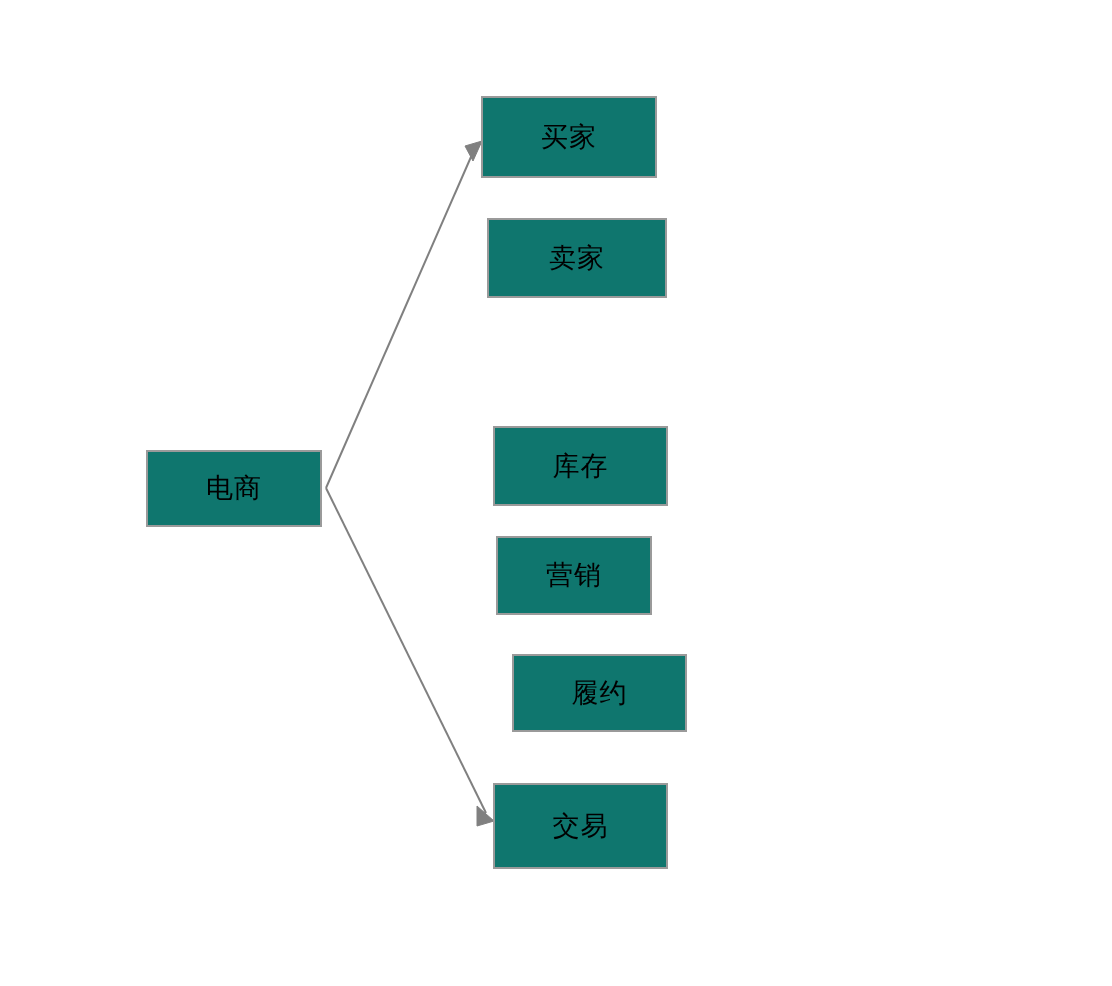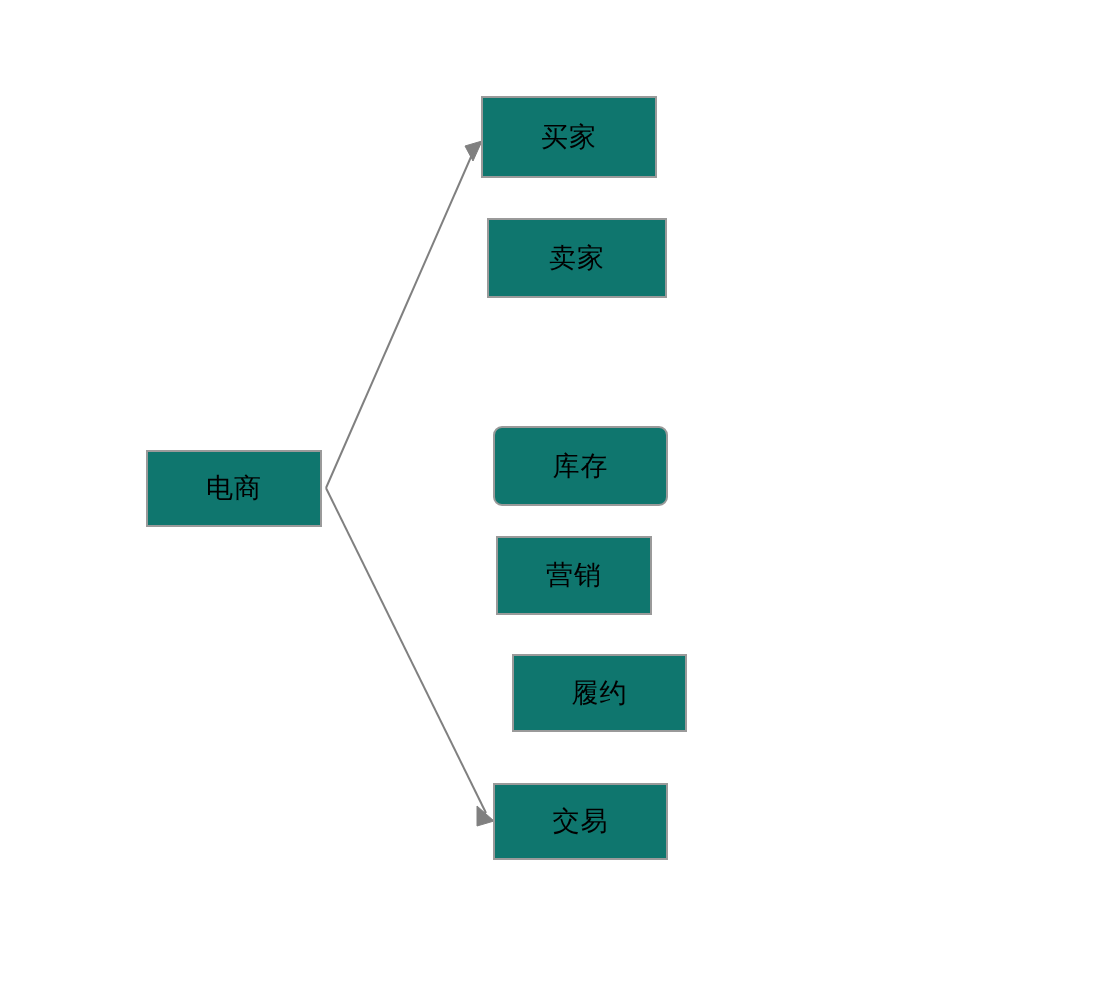--- a/index.html
+++ b/index.html
@@ -39,24 +39,24 @@
     line-height: 1;
     color: #000000;
     letter-spacing: 1px;
     white-space: nowrap;
     text-align: center;
   }
   .n-root   { left: 146px; top: 450px; width: 176px; height: 77px; }
   .n-buyer  { left: 481px; top:  96px; width: 176px; height: 82px; }
   .n-seller { left: 487px; top: 218px; width: 180px; height: 80px; }
   .n-item   { left: 487px; top: 316px; width: 175px; height: 77px; }
-  .n-stock  { left: 493px; top: 426px; width: 175px; height: 80px; border-radius: 9px; }
+  .n-stock  { left: 493px; top: 426px; width: 175px; height: 80px; }
   .n-mkt    { left: 496px; top: 536px; width: 156px; height: 79px; }
   .n-ful    { left: 512px; top: 654px; width: 175px; height: 78px; }
-  .n-trade  { left: 493px; top: 783px; width: 175px; height: 77px; }
+  .n-trade  { left: 493px; top: 783px; width: 175px; height: 86px; }
 </style>
 </head>
 <body>
 
 <div id="canvas">
 
   <svg class="edge-layer" viewBox="0 0 1112 986" width="1112" height="986" xmlns="http://www.w3.org/2000/svg">
     <g>
       <line x1="326" y1="488" x2="474" y2="150" stroke="#808080" stroke-width="2"></line>
       <polygon points="482,141 465,146 473,161" fill="#808080" stroke="#808080" stroke-width="1"></polygon>

